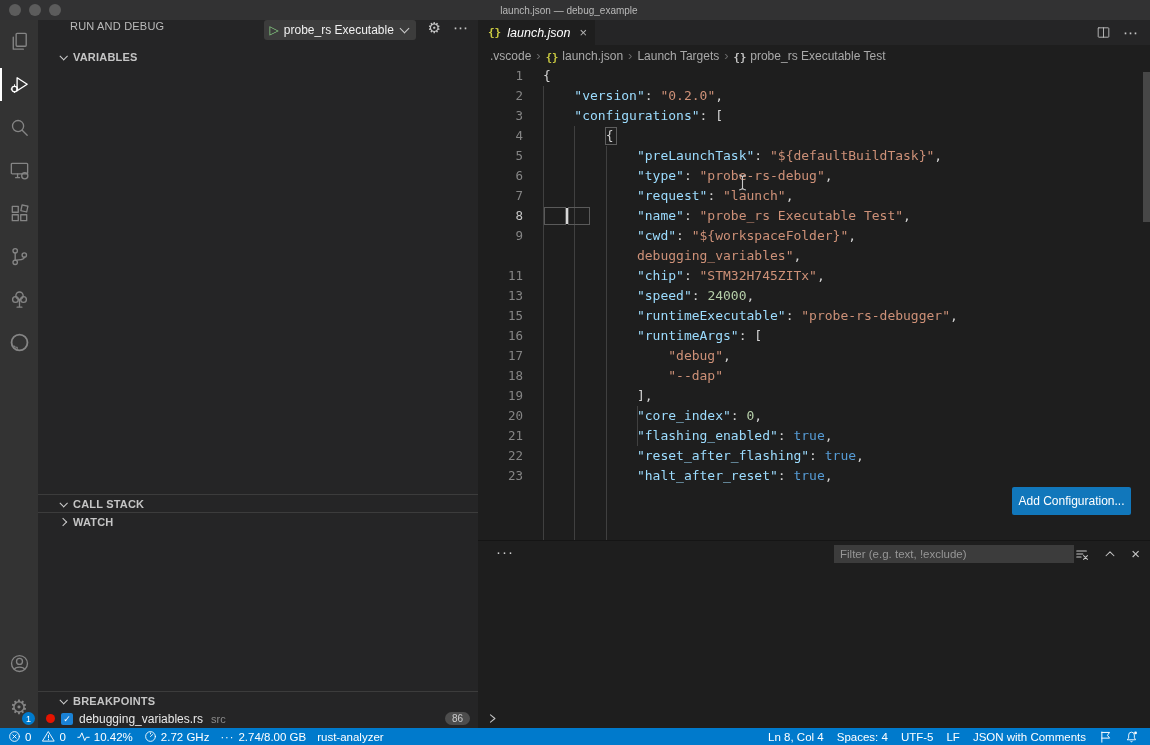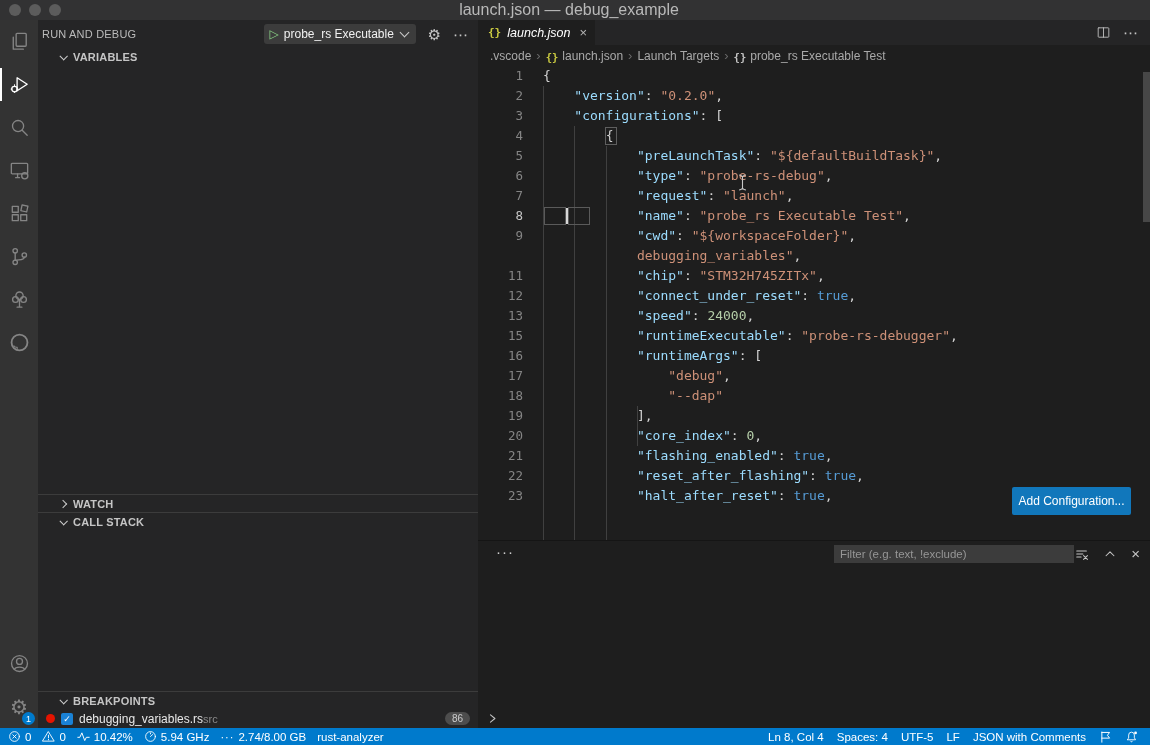--- a/index.html
+++ b/index.html
@@ -4,54 +4,54 @@
 <style>
   * { margin:0; padding:0; box-sizing:border-box; }
   html,body { width:1150px; height:745px; background:#000; overflow:hidden; }
   body { font-family:"Liberation Sans", sans-serif; -webkit-font-smoothing:antialiased; }
   .window { position:absolute; inset:0; width:1150px; height:745px; background:#1e1e1e; }
 
   
   .titlebar { position:absolute; left:0; top:0; width:1150px; height:20px; background:#323233; display:flex; align-items:center; }
   .traffic { display:flex; gap:8px; margin-left:9px; }
   .tl-dot { width:12px; height:12px; border-radius:50%; background:#5c5c5c; }
-  .win-title { position:absolute; left:0; right:12px; text-align:center; font-size:16px; color:#b9b9b9; }
+  .win-title { position:absolute; left:0; right:12px; text-align:center; font-size:10px; color:#b9b9b9; }
 
   
   .activitybar { position:absolute; left:0; top:20px; width:38px; height:708px; background:#333333; display:flex; flex-direction:column; }
   .ab-item { width:38px; height:43px; display:flex; align-items:center; justify-content:center; color:#858585; position:relative; cursor:pointer; }
   .ab-item.active { color:#ffffff; }
   .ab-item.active::before { content:""; position:absolute; left:0; top:5px; bottom:5px; width:2px; background:#ffffff; }
   .ab-item .ico { width:23px; height:23px; display:block; }
   .ab-spacer { flex:1; }
   .ab-glyph { font-size:20px; line-height:1; }
   .ab-badge { position:absolute; right:3px; bottom:3px; min-width:13px; height:13px; border-radius:50%; background:#007acc; color:#fff; font-size:9px; display:flex; align-items:center; justify-content:center; }
 
   
   .sidebar { position:absolute; left:38px; top:20px; width:440px; height:708px; background:#252526; display:flex; flex-direction:column; color:#cccccc; }
-  .sb-toolbar { height:28px; display:flex; align-items:center; padding:0 10px 0 4px; }
+  .sb-toolbar { height:28px; display:flex; align-items:flex-start; padding:0 10px 0 32px; }
   .sb-title { font-size:11px; color:#bbbbbb; letter-spacing:.2px; white-space:nowrap; }
   .launch-dd { margin-left:auto; width:152px; height:20px; background:#3c3c3c; border-radius:3px; display:flex; align-items:center; padding:0 6px; cursor:pointer; }
   .dd-play { color:#89d185; font-size:12px; margin-right:5px; line-height:1; }
   .dd-label { font-size:12px; color:#f0f0f0; white-space:nowrap; overflow:hidden; flex:1; }
   .chev { width:7px; height:7px; border-right:1.4px solid #cccccc; border-bottom:1.4px solid #cccccc; transform:rotate(45deg); margin:-3px 2px 0 4px; flex:none; }
   .sb-tool-ico { font-size:15px; color:#c5c5c5; margin-left:12px; cursor:pointer; line-height:1; }
   .section-hdr { height:18px; display:flex; align-items:center; padding-left:19px; background:#252526; cursor:pointer; }
   .section-hdr.bordered { border-top:1px solid #3c3c3c; }
   .sec-chev { width:6px; height:6px; border-right:1.3px solid #cccccc; border-bottom:1.3px solid #cccccc; flex:none; margin:0 7px 0 3px; }
   .sec-chev.down { transform:rotate(45deg) translateY(-1px); }
   .sec-chev.right { transform:rotate(-45deg); }
   .sec-label { font-size:11px; font-weight:bold; color:#c5c5c5; letter-spacing:.2px; }
   .sb-flex { flex:1; }
   .sb-gap { height:161px; }
   .bp-row { height:19px; display:flex; align-items:center; padding:0 8px 0 6px; cursor:pointer; }
   .bp-dot { width:9px; height:9px; border-radius:50%; background:#e51400; flex:none; margin:0 6px 0 2px; }
   .bp-check { width:12px; height:12px; background:#1a82d6; border-radius:2px; color:#fff; font-size:9px; display:flex; align-items:center; justify-content:center; flex:none; margin-right:6px; }
   .bp-file { font-size:12px; color:#e8e8e8; white-space:nowrap; }
-  .bp-folder { font-size:11px; color:#8a8a8a; }
+  .bp-folder { font-size:11px; color:#8a8a8a; margin-left:8px; }
   .bp-badge { margin-left:auto; background:#4d4d4d; color:#cccccc; font-size:10px; border-radius:9px; padding:1px 7px; }
 
   
   .editorcol { position:absolute; left:478px; top:20px; width:672px; height:708px; display:flex; flex-direction:column; background:#1e1e1e; }
   .tabbar { height:25px; background:#252526; display:flex; align-items:stretch; }
   .tab { background:#1e1e1e; display:flex; align-items:center; padding:0 8px 0 10px; cursor:pointer; }
   .tab-ico { color:#cbcb41; font-size:11px; font-weight:bold; margin-right:6px; font-family:"DejaVu Sans Mono", monospace; }
   .tab-label { font-size:12.5px; font-style:italic; color:#ffffff; }
   .tab-close { color:#b6b6b6; font-size:13px; margin-left:9px; cursor:pointer; }
   .tab-actions { margin-left:auto; display:flex; align-items:center; gap:12px; padding-right:12px; color:#c5c5c5; }
@@ -199,26 +199,26 @@
       <span class="sb-tool-ico">⋯</span>
     </div>
 
     <div class="section-hdr">
       <span class="sec-chev down"></span>
       <span class="sec-label">VARIABLES</span>
     </div>
     <div class="sb-flex"></div>
 
     <div class="section-hdr bordered">
+      <span class="sec-chev down"></span>
+      <span class="sec-label">CALL STACK</span>
+    </div>
+    <div class="section-hdr bordered">
       <span class="sec-chev right"></span>
       <span class="sec-label">WATCH</span>
-    </div>
-    <div class="section-hdr bordered">
-      <span class="sec-chev down"></span>
-      <span class="sec-label">CALL STACK</span>
     </div>
     <div class="sb-gap"></div>
 
     <div class="section-hdr bordered">
       <span class="sec-chev down"></span>
       <span class="sec-label">BREAKPOINTS</span>
     </div>
     <div class="bp-row">
       <span class="bp-dot"></span>
       <span class="bp-check">✓</span>
@@ -296,24 +296,20 @@
             <div class="gutter">9</div>
             <div class="code-text"><span class="tk-w">            </span><span class="tk-k">"cwd"</span><span class="tk-p">: </span><span class="tk-s">"${workspaceFolder}"</span><span class="tk-p">,</span></div>
           </div>
           <div class="code-row">
             <div class="gutter"></div>
             <div class="code-text"><span class="tk-w">            </span><span class="tk-s">debugging_variables"</span><span class="tk-p">,</span></div>
           </div>
           <div class="code-row">
             <div class="gutter">11</div>
             <div class="code-text"><span class="tk-w">            </span><span class="tk-k">"chip"</span><span class="tk-p">: </span><span class="tk-s">"STM32H745ZITx"</span><span class="tk-p">,</span></div>
-          </div>
-          <div class="code-row">
-            <div class="gutter">12</div>
-            <div class="code-text"><span class="tk-w">            </span><span class="tk-k">"connect_under_reset"</span><span class="tk-p">: </span><span class="tk-b">true</span><span class="tk-p">,</span></div>
           </div>
           <div class="code-row">
             <div class="gutter">13</div>
             <div class="code-text"><span class="tk-w">            </span><span class="tk-k">"speed"</span><span class="tk-p">: </span><span class="tk-n">24000</span><span class="tk-p">,</span></div>
           </div>
           <div class="code-row">
             <div class="gutter">15</div>
             <div class="code-text"><span class="tk-w">            </span><span class="tk-k">"runtimeExecutable"</span><span class="tk-p">: </span><span class="tk-s">"probe-rs-debugger"</span><span class="tk-p">,</span></div>
           </div>
           <div class="code-row">
@@ -401,21 +397,21 @@
           <span class="ico"><svg viewBox="0 0 16 16" width="100%" height="100%" fill="none" stroke="currentColor" stroke-width="1.2" stroke-linecap="round" stroke-linejoin="round">
               <path d="M1 9h2.5L6 3.5 9.5 13l2-4H15"></path>
             </svg></span>
           <span>10.42%</span>
         </div>
         <div class="st-item">
           <span class="ico"><svg viewBox="0 0 16 16" width="100%" height="100%" fill="none" stroke="currentColor" stroke-width="1.1" stroke-linecap="round" stroke-linejoin="round">
               <circle cx="8" cy="8" r="6"></circle>
               <path d="M8 8l2.6-2.4M8 3.6v1.2"></path>
             </svg></span>
-          <span>5.94 GHz</span>
+          <span>2.72 GHz</span>
         </div>
         <div class="st-item">
           <span class="st-glyph">···</span>
           <span>2.74/8.00 GB</span>
         </div>
         <div class="st-item">
           <span>rust-analyzer</span>
         </div>
       </div>
     <div class="st-group st-right" id="st-right">

